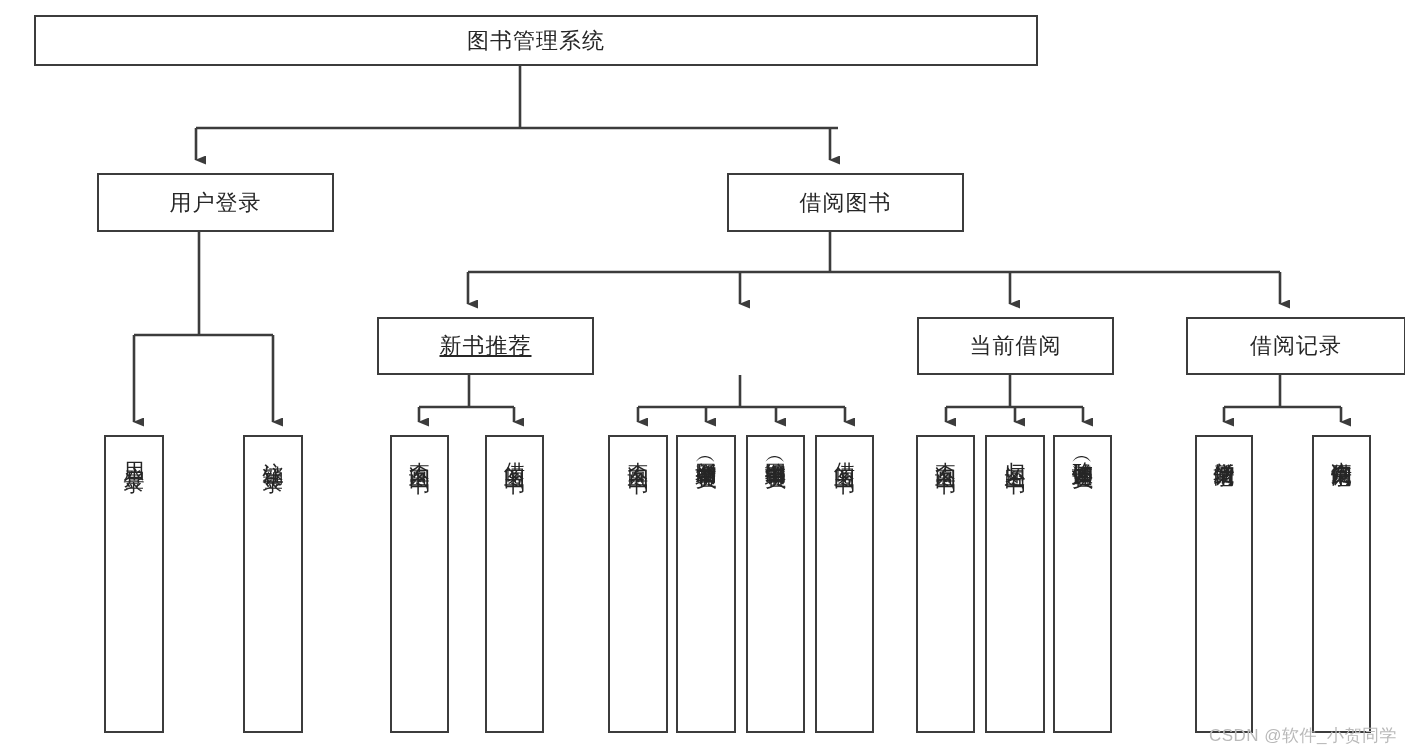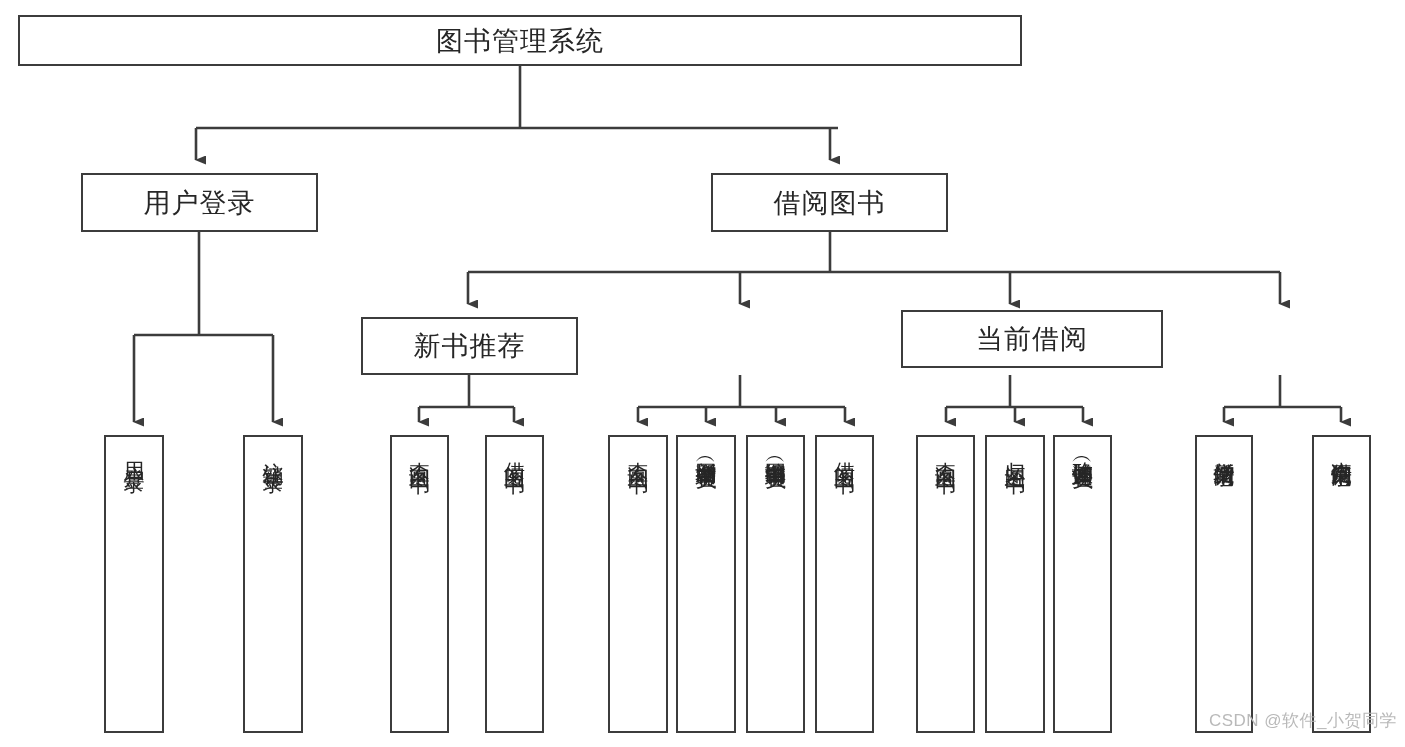--- a/index.html
+++ b/index.html
@@ -29,43 +29,44 @@
     box-sizing: border-box;
     border: 2px solid #3c3c3c;
     background: #ffffff;
     display: flex;
     align-items: center;
     justify-content: center;
     color: #262626;
     z-index: 2;
   }
   .node.horizontal {
-    font-size: 27px;
+    font-size: 22px;
     letter-spacing: 1px;
+    margin-left: 16px;
   }
   .node.vertical {
     font-size: 21px;
     align-items: flex-start;
     padding-top: 8px;
   }
   .node.vertical .vtext {
     writing-mode: vertical-rl;
     text-orientation: upright;
     letter-spacing: 4px;
     line-height: 1.05;
     white-space: nowrap;
     display: block;
   }
   .node.vertical.tight .vtext {
     letter-spacing: 1px;
   }
   #watermark {
     position: absolute;
     right: 8px;
-    bottom: 15px;
+    bottom: 0;
     font-size: 17px;
     color: #b9b9b9;
     z-index: 5;
     white-space: nowrap;
     letter-spacing: 0.5px;
   }
 </style>
 </head>
 <body>
 
@@ -125,25 +126,28 @@
     <span>图书管理系统</span>
   </div>
 
   <div class="node horizontal" style="left:81px; top:173px; width:237px; height:59px;">
     <span>用户登录</span>
   </div>
   <div class="node horizontal" style="left:711px; top:173px; width:237px; height:59px;">
     <span>借阅图书</span>
   </div>
 
-  <div class="node horizontal" style="left:361px; top:317px; width:217px; height:58px;">
+  <div class="node horizontal" style="left:361px; top:317px; width:217px; height:58px;text-decoration:underline;">
     <span>新书推荐</span>
   </div>
-  <div class="node horizontal" style="left:901px; top:310px; width:262px; height:58px;">
+  <div class="node horizontal" style="left:901px; top:317px; width:197px; height:58px;">
     <span>当前借阅</span>
+  </div>
+  <div class="node horizontal" style="left:1170px; top:317px; width:220px; height:58px;">
+    <span>借阅记录</span>
   </div>
 
   <div class="node vertical" style="left:104px; top:435px; width:60px; height:298px;">
     <span class="vtext">用户登录</span>
   </div>
   <div class="node vertical" style="left:243px; top:435px; width:60px; height:298px;">
     <span class="vtext">注销登录</span>
   </div>
 
   <div class="node vertical" style="left:390px; top:435px; width:59px; height:298px;">

